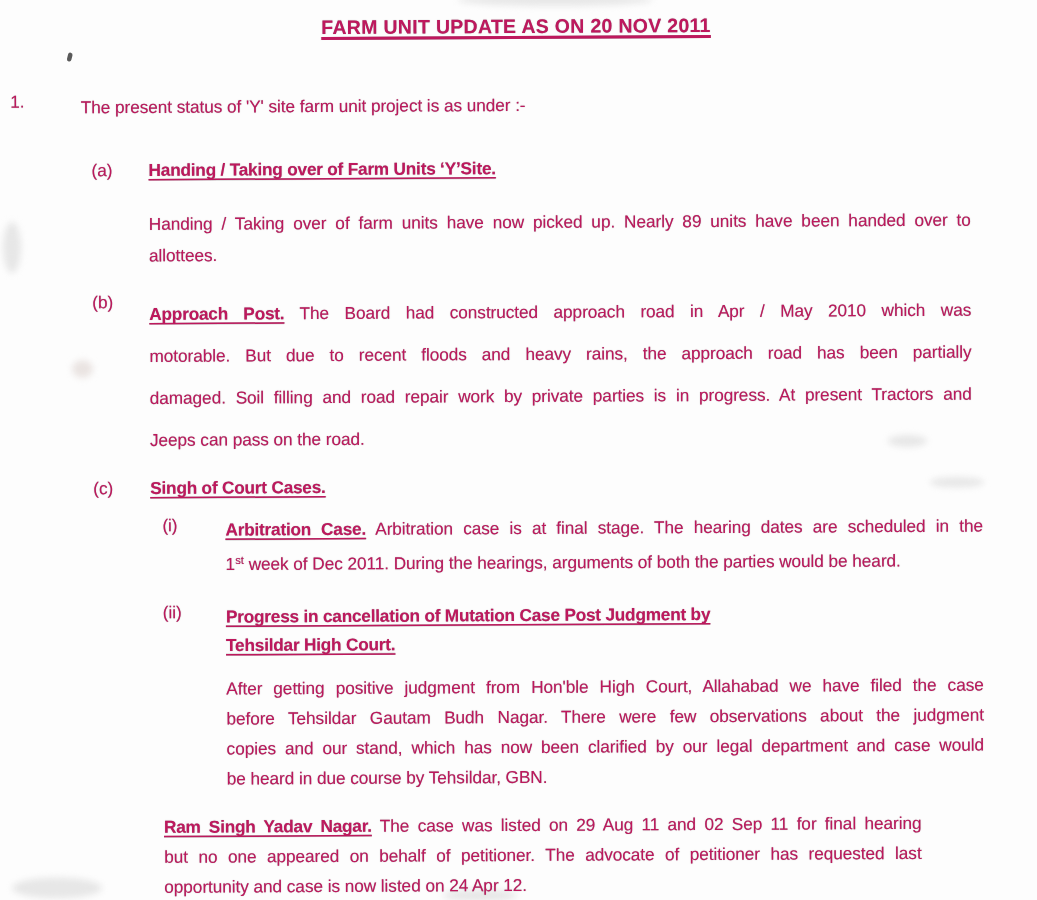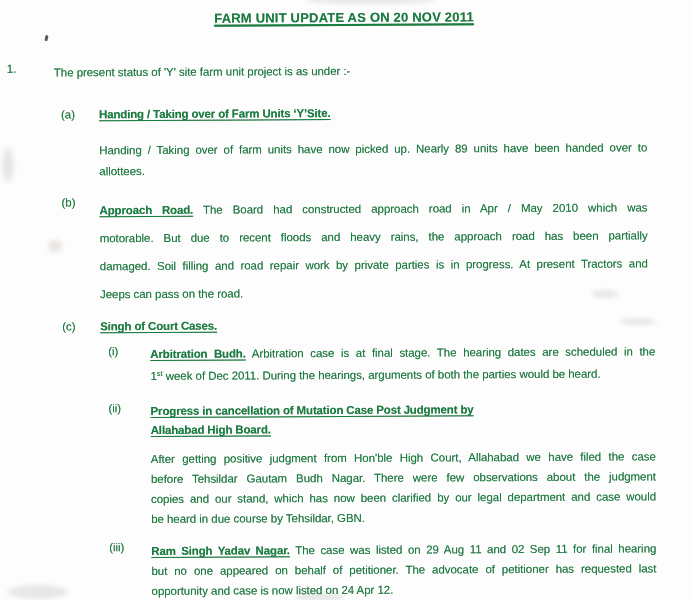--- a/index.html
+++ b/index.html
@@ -3,21 +3,21 @@
 <meta charset="utf-8">
 <style>
   html,body { margin:0; padding:0; }
   .page {
     position: relative;
     width: 691px;
     height: 600px;
     background: #fdfdfd;
     overflow: hidden;
     font-family: "Liberation Sans", "DejaVu Sans", sans-serif;
-    color: #15803d;
+    color: #be185d;
   }
   .content {
     position: relative;
     padding-top: 10px;
     transform: rotate(-0.3deg);
     font-size: 11.5px;
     letter-spacing: -0.05px;
     text-shadow: 0 0 0.6px rgba(70,70,70,0.55);
   }
   .title {
@@ -126,67 +126,66 @@
       <div class="sec-body">
         <div class="line j">Handing / Taking over of farm units have now picked up.  Nearly 89 units have been handed over to</div>
         <div class="line">allottees.</div>
       </div>
     </div>
 
     <div class="row row-sec mt-b b-p">
       <div class="lbl">(b)</div>
       <div class="sec-body">
         <div class="line j">
-          <span class="h">Approach Road.</span><span> The Board had constructed approach road in Apr / May 2010 which was</span>
+          <span class="h">Approach Post.</span><span> The Board had constructed approach road in Apr / May 2010 which was</span>
         </div>
         <div class="line j">motorable.   But due to recent floods and heavy rains, the approach road has been partially</div>
         <div class="line j">damaged.  Soil filling and road repair work by private parties is in progress. At present Tractors and</div>
         <div class="line">Jeeps can pass on the road.</div>
       </div>
     </div>
 
     <div class="row row-sec mt-c">
       <div class="lbl">(c)</div>
       <div class="sec-body">
         <span class="h">Singh of Court Cases.</span>
       </div>
     </div>
 
     <div class="row row-sub mt-i i-p">
       <div class="lbl">(i)</div>
       <div class="sub-body">
         <div class="line j">
-          <span class="h">Arbitration Budh.</span><span> Arbitration case is at final stage. The hearing dates are scheduled in the</span>
+          <span class="h">Arbitration Case.</span><span> Arbitration case is at final stage. The hearing dates are scheduled in the</span>
         </div>
         <div class="line">
           <span>1</span><sup class="sup">st</sup><span> week of Dec 2011.  During the hearings, arguments of both the parties would be heard.</span>
         </div>
       </div>
     </div>
 
     <div class="row row-sub mt-ii ii-h">
       <div class="lbl">(ii)</div>
       <div class="sub-body">
         <div class="line"><span class="h">Progress in cancellation of Mutation Case Post Judgment by</span></div>
-        <div class="line"><span class="h">Allahabad High Board.</span></div>
+        <div class="line"><span class="h">Tehsildar High Court.</span></div>
       </div>
     </div>
 
     <div class="row row-sub mt-ii-p ii-p">
       <div class="lbl"></div>
       <div class="sub-body">
         <div class="line j">After getting positive judgment from Hon'ble High Court, Allahabad we have filed the case</div>
         <div class="line j">before Tehsildar Gautam Budh Nagar.  There were few observations about the judgment</div>
         <div class="line j">copies and our stand, which has now been clarified by our legal department and case would</div>
         <div class="line">be heard in due course by Tehsildar, GBN.</div>
       </div>
     </div>
 
     <div class="row row-sub mt-iii iii-p">
-      <div class="lbl">(iii)</div>
       <div class="sub-body">
         <div class="line j">
           <span class="h">Ram Singh Yadav Nagar.</span><span> The case was listed on 29 Aug 11 and 02 Sep 11 for final hearing</span>
         </div>
         <div class="line j">but no one appeared on behalf of petitioner.  The advocate of petitioner has requested last</div>
         <div class="line">opportunity and case is now listed on 24 Apr 12.</div>
       </div>
     </div>
 
   </div>

